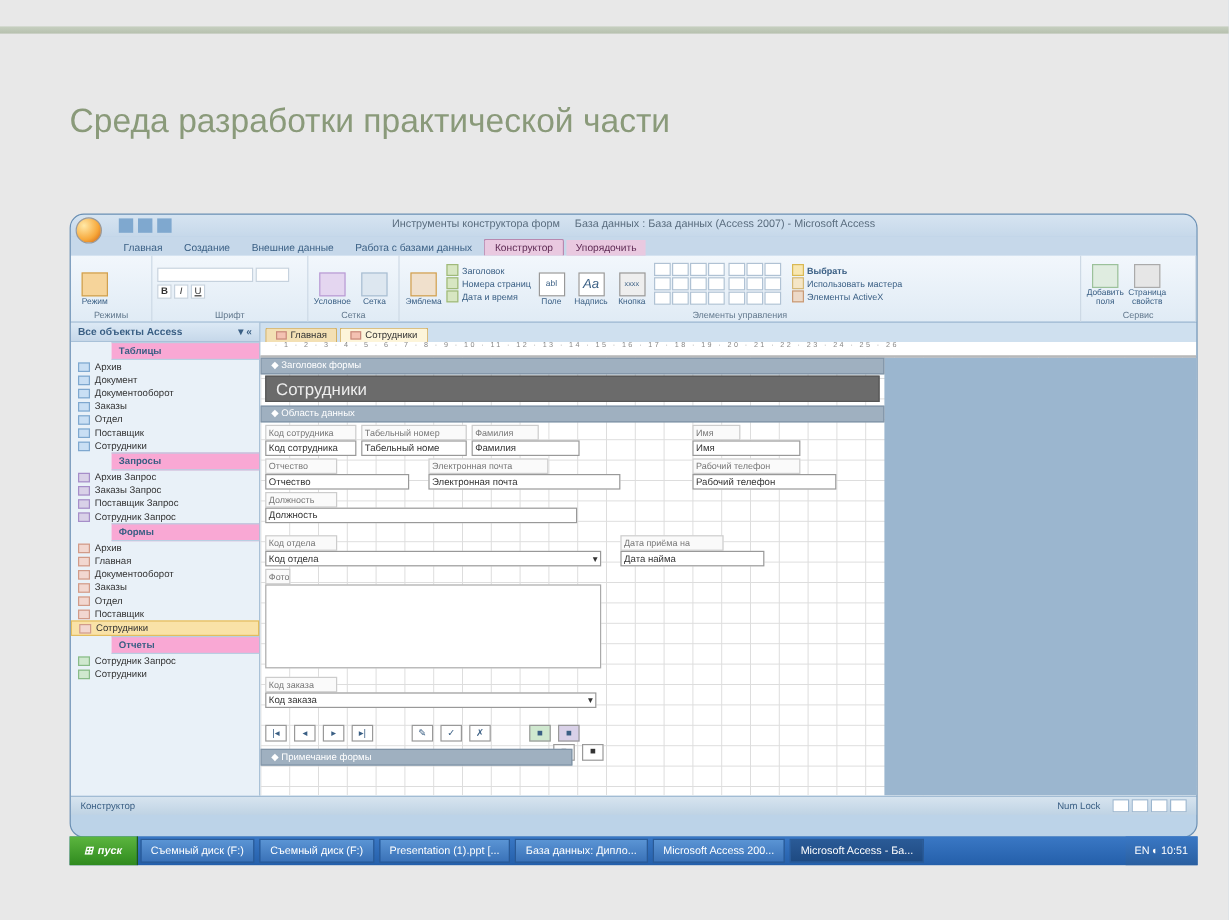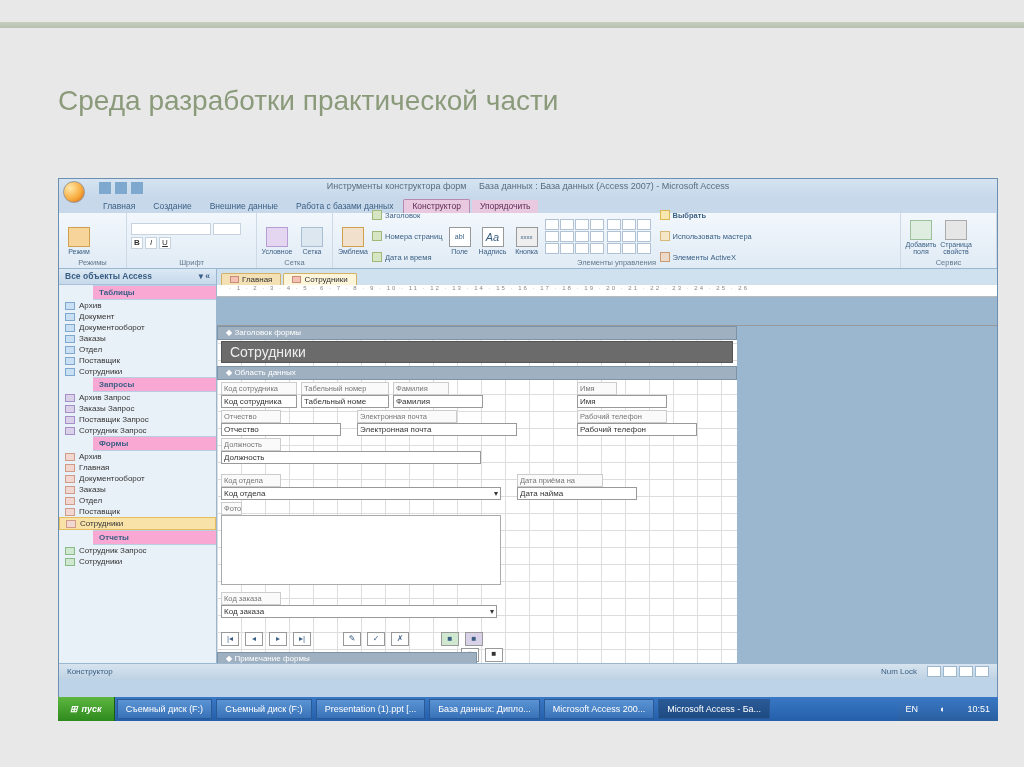--- a/index.html
+++ b/index.html
@@ -1,19 +1,19 @@
 <!DOCTYPE html>
 <html><head>
 <meta charset="utf-8">
 <style>
   * { box-sizing: border-box; margin: 0; padding: 0; }
   body { width:1024px; height:767px; background:#e8e8e8; font-family:Tahoma,Arial,sans-serif; font-size:8px; color:#333; overflow:hidden; position:relative; }
   .slide-title { position:absolute; top:85px; left:58px; font-size:28px; color:#8a9a7a; font-weight:400; }
   .slide-divider { position:absolute; top:22px; left:0; right:0; height:6px; background:linear-gradient(#c6cfc0,#b6c0ae); }
-  .app-window { position:absolute; top:178px; left:58px; width:940px; height:520px; background:#bcd3e8; border:1px solid #6a8fb3; border-radius:0; overflow:hidden; }
+  .app-window { position:absolute; top:178px; left:58px; width:940px; height:520px; background:#bcd3e8; border:1px solid #6a8fb3; border-radius:12px; overflow:hidden; }
 
   
   .qat { height:18px; background:linear-gradient(#d6e4f1,#c6d8ea); display:flex; align-items:center; padding:0 6px; gap:4px; }
   .office-btn { width:22px; height:22px; position:absolute; top:2px; left:4px; border-radius:50%; background:radial-gradient(circle at 30% 30%,#ffe9a8,#f7a83a 60%,#c95a10); border:1px solid #9a9a9a; z-index:5; }
   .qat .spacer { width:30px; }
   .qat-icon { width:12px; height:12px; background:#7fa8cf; }
   .window-title { position:absolute; top:2px; left:0; right:0; text-align:center; font-size:9px; color:#5a6d7f; }
 
   
   .ribbon-tabs { display:flex; align-items:flex-end; height:16px; background:#c6d8ea; padding-left:36px; gap:2px; font-size:8.5px; }
@@ -23,21 +23,21 @@
 
   
   .ribbon { height:56px; background:linear-gradient(#f2f7fc,#e0ebf5); border-bottom:1px solid #9bb6cf; display:flex; }
   .rgroup { border-right:1px solid #cdd9e5; padding:2px 4px 1px; display:flex; flex-direction:column; justify-content:space-between; }
   .rgroup .body { display:flex; align-items:center; gap:3px; height:42px; }
   .rgroup .label { font-size:7.5px; color:#62788d; text-align:center; }
   .bigbtn { width:32px; height:38px; display:flex; flex-direction:column; align-items:center; justify-content:flex-end; font-size:7px; color:#3a5f84; text-align:center; line-height:1; gap:1px; }
   .bigbtn .ico { width:22px; height:20px; background:#f6d49a; border:1px solid #d0a050; }
   .ctrlgrid { display:grid; grid-template-columns:repeat(4,14px); grid-auto-rows:11px; gap:1px; }
   .ctrlgrid .c { background:#fff; border:1px solid #b0c2d4; }
-  .smallrow { display:flex; flex-direction:column; gap:11px; font-size:7.5px; color:#3a5f84; }
+  .smallrow { display:flex; flex-direction:column; gap:1px; font-size:7.5px; color:#3a5f84; }
   .smallrow .sr { display:flex; align-items:center; gap:3px; }
   .smallrow .si { width:10px; height:10px; background:#d7e6c2; border:1px solid #9fb97a; }
 
   
   .secbar { height:16px; background:#fdf3d8; border-top:1px solid #e8d7a2; border-bottom:1px solid #e8d7a2; display:flex; align-items:center; gap:8px; padding:0 6px; font-size:8px; color:#6a5a20; }
   .secbar .shield{ width:10px;height:10px;background:#f2bd4c;border:1px solid #c08c1e; }
   .secbar button{ font-size:8px; padding:0 8px; border:1px solid #b7a96e; background:#fffbe9; }
 
   
   .worksplit { display:flex; height:394px; }
@@ -51,21 +51,21 @@
   .ni-ico.f { background:#f2d7d0; border-color:#d19b89; }
   .ni-ico.r { background:#cfe8cf; border-color:#88bb88; }
 
   .designer { flex:1; background:#9bb6cf; display:flex; flex-direction:column; }
   .doc-tabs { height:16px; background:#cfe0ef; display:flex; align-items:flex-end; padding-left:4px; gap:2px; }
   .doc-tab { padding:1px 8px; font-size:8px; background:#f3e0b4; border:1px solid #d3b064; border-bottom:none; border-radius:2px 2px 0 0; display:flex; align-items:center; gap:3px; }
   .doc-tab .x-ico{ width:9px;height:7px;background:#f4c1b2;border:1px solid #c98a7a; }
   .doc-tab.active{ background:#fdf5da; }
 
   .ruler { height:12px; background:#fff; border-bottom:1px solid #bbb; font-size:6px; color:#888; padding-left:12px; letter-spacing:2px; white-space:nowrap; overflow:hidden; }
-  .form-area { flex:1; background:#fff; position:relative; overflow:hidden; border-top:1px solid #999;margin-top:28px; }
+  .form-area { flex:1; background:#fff; position:relative; overflow:hidden; border-top:1px solid #999; }
   .grid-bg { position:absolute; inset:0; background-image:linear-gradient(#ddd 1px,transparent 1px),linear-gradient(90deg,#ddd 1px,transparent 1px); background-size:24px 17px; }
   .form-area .right-gap{ position:absolute; top:0; bottom:0; right:0; width:260px; background:#9bb6cf; }
   .sectionbar { position:relative; height:14px; background:#9fb0c0; color:#fff; font-size:8px; padding:1px 8px; border:1px solid #7f93a6; margin-right:260px; }
   .hdr-area { position:relative; height:26px; margin-right:260px; }
   .hdr-title { position:absolute; top:1px; left:4px; right:4px; height:22px; background:#6b6b6b; border:1px solid #555; color:#eee; font-size:14px; padding:2px 8px; }
 
   .data-area { position:relative; height:286px; margin-right:260px; }
   .lblbox { position:absolute; font-size:7.5px; color:#777; border:1px solid #ccc; background:#fafafa; height:13px; padding:0 2px; line-height:12px; overflow:hidden; }
   .fldbox { position:absolute; font-size:8px; color:#333; border:1px solid #999; background:#fff; height:13px; padding:0 2px; line-height:12px; overflow:hidden; }
   .photobox{ background:#fff; border:1px solid #aaa; }
@@ -77,21 +77,21 @@
 
   
   .app-status { height:16px; background:linear-gradient(#d7e4ef,#bfd3e4); border-top:1px solid #9bb6cf; display:flex; align-items:center; justify-content:space-between; padding:0 8px; font-size:8px; color:#3a5f84; }
   .viewbtns { display:flex; gap:2px;} .viewbtns .vb{width:14px;height:11px;background:#fff;border:1px solid #9bb6cf;}
 
   
   .taskbar { position:absolute; left:58px; top:697px; width:940px; height:24px; background:linear-gradient(#3a78c5,#245faa); display:flex; align-items:center; font-size:9px; color:#fff; }
   .startbtn{ height:24px; padding:0 12px; background:linear-gradient(#5cb63f,#2f8a1e); display:flex; align-items:center; gap:4px; font-style:italic; font-weight:bold; border-right:1px solid #1d5c12;}
   .tbtn{ height:20px; margin:2px; padding:0 8px; background:linear-gradient(#5a94d4,#3a72b8); border:1px solid #2a5a96; display:flex; align-items:center; gap:3px; color:#fff; }
   .tbtn.active{ background:linear-gradient(#2a5a96,#1e4a82); }
-  .tray{ margin-left:auto; height:24px; padding:0 8px; background:linear-gradient(#3a78c5,#2a5fa0); display:flex; align-items:center; gap:22px; }
+  .tray{ margin-left:auto; height:24px; padding:0 8px; background:linear-gradient(#3a78c5,#2a5fa0); display:flex; align-items:center; gap:2px; }
 </style>
 </head>
 <body>
 
 <div class="slide-divider"></div>
 <div class="slide-title">Среда разработки практической части</div>
 
 <div class="app-window">
   <div class="office-btn"></div>
   <div class="window-title">

